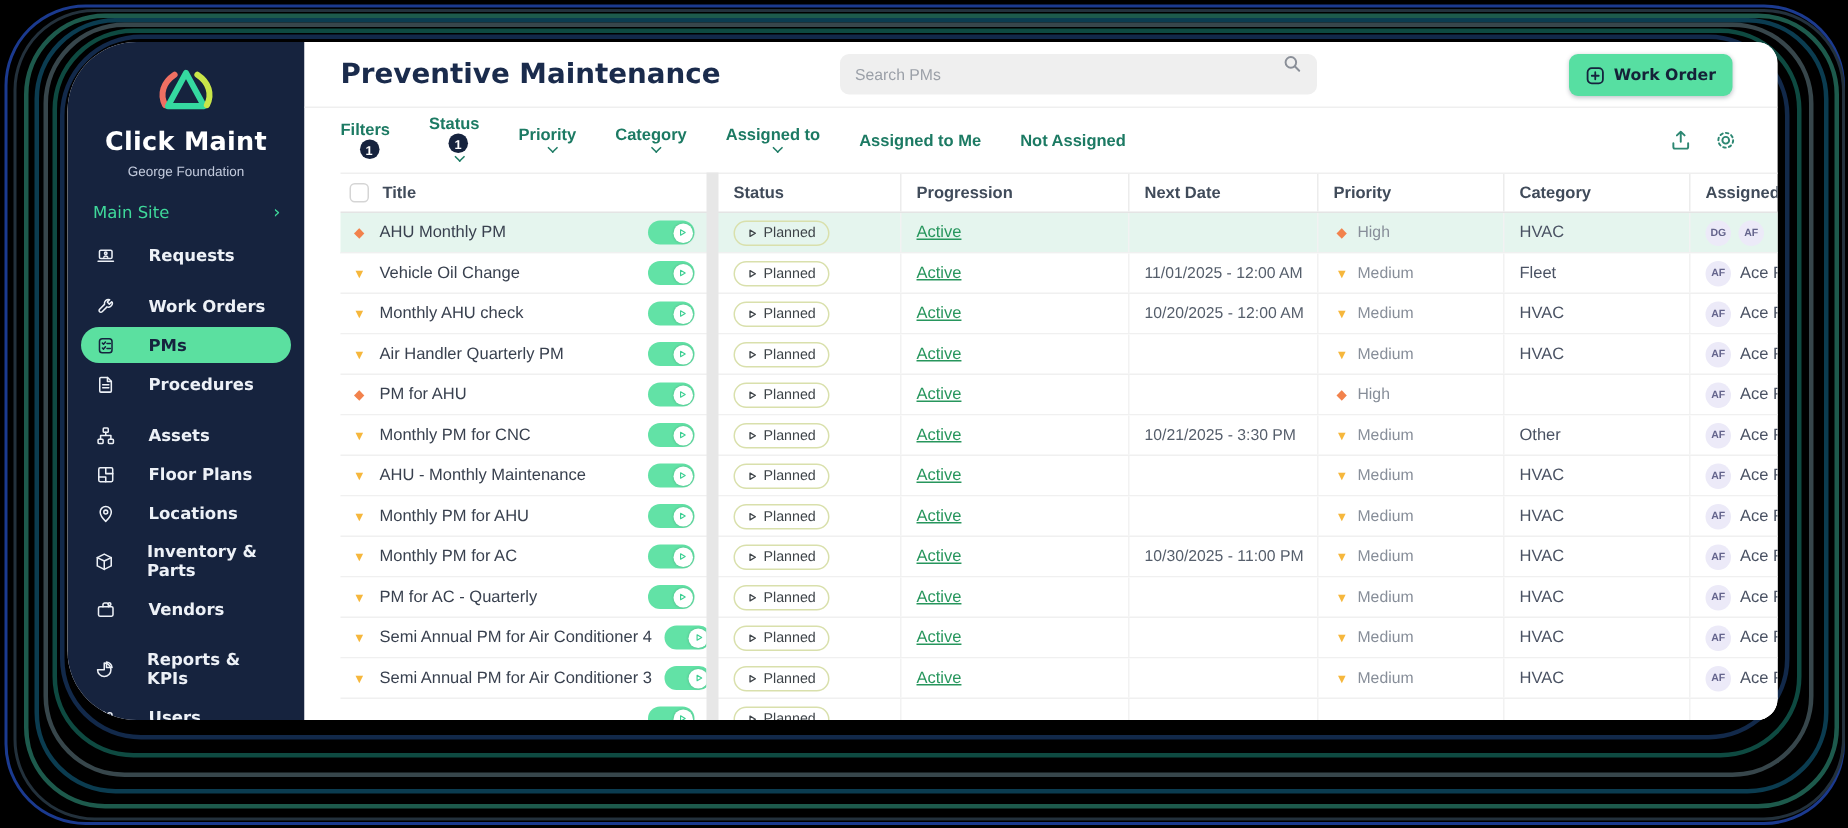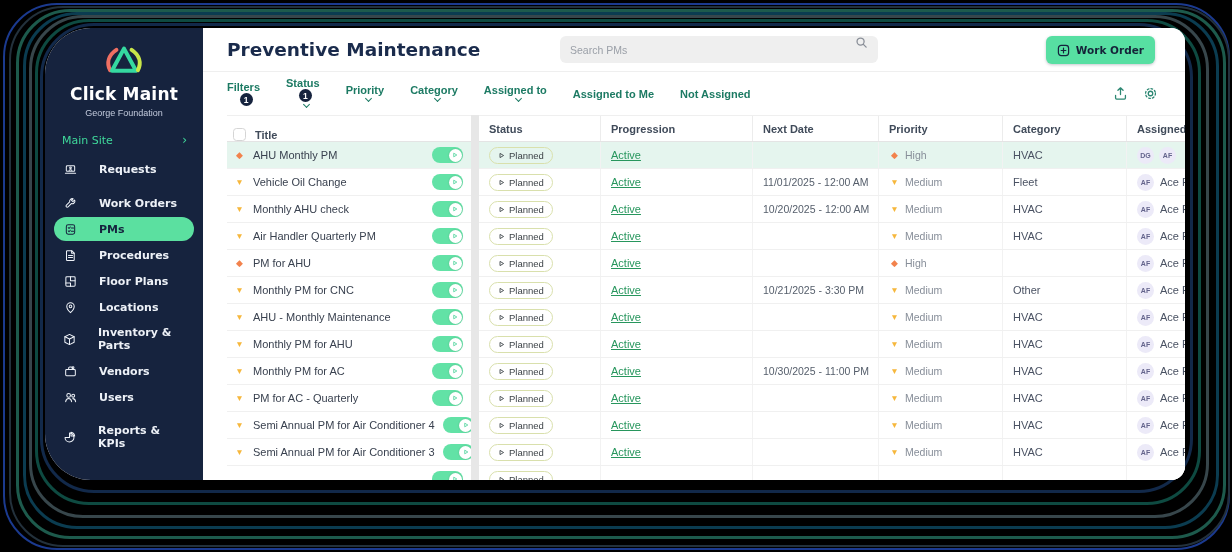--- a/index.html
+++ b/index.html
@@ -73,21 +73,21 @@
   .fb-icons svg { stroke:#2C8772; fill:none; stroke-width:1.2; stroke-linecap:round; stroke-linejoin:round; }
 
   
   .table { position:relative; flex:1; margin-left:24px; width:1048px; }
   .band { position:absolute; left:244px; top:0; bottom:0; width:8px; background:#E7E7E7; z-index:3; }
   .thead, .trow { display:grid; grid-template-columns:244px 8px 122px 152px 126px 124px 124px 148px;
     height:27px; }
   .thead { border-top:1px solid #EFEFEF; border-bottom:1px solid #E4E4E4; }
   .th { display:flex; align-items:center; padding-left:10px; font-size:11px; font-weight:bold;
     color:#404B5A; border-right:1px solid #ECECEC; height:100%; white-space:nowrap; overflow:hidden; }
-  .th.first { padding-left:6px; gap:9px; border-right:none;align-items:flex-end; }
+  .th.first { padding-left:6px; gap:9px; border-right:none; }
   .th.bandcell, .td.bandcell { padding:0; border-right:none; }
   .th:last-child, .td:last-child { border-right:none; }
   .cb { width:13px; height:13px; border:1.5px solid #D5D5D5; border-radius:3.5px; background:#fff; flex-shrink:0; }
   .trow { border-bottom:1px solid #F0F0F0; background:#fff; }
   .trow.selected { background:#E5F5EE; }
   .td { display:flex; align-items:center; padding-left:10px; font-size:11px; color:#4A5263;
     border-right:1px solid #F2F2F2; white-space:nowrap; overflow:hidden; height:100%; }
   .td.title-cell { padding-left:7px; gap:8px; border-right:none; }
   .pri-glyph { width:11px; text-align:center; font-size:9px; flex-shrink:0; }
   .pri-glyph.high { color:#F2824C; }
@@ -168,20 +168,31 @@
         </div>
         <div class="nav-item">
           <span class="nicon">
             <svg width="13" height="13" viewBox="0 0 14 14">
               <path d="M3.5 1.8h4.8L11 4.5v7a.8.8 0 0 1-.8.8H3.5a.8.8 0 0 1-.8-.8V2.6a.8.8 0 0 1 .8-.8z"></path>
               <path d="M8.2 1.8v2.8H11M4.8 7h4.4M4.8 9.2h4.4"></path>
             </svg>
           </span>
           <span>Procedures</span>
         </div>
+        <div class="nav-item gap">
+          <span class="nicon">
+            <svg width="13" height="13" viewBox="0 0 14 14">
+              <rect x="5.2" y="1.5" width="3.6" height="3" rx=".6"></rect>
+              <rect x="1.5" y="9.5" width="3.6" height="3" rx=".6"></rect>
+              <rect x="8.9" y="9.5" width="3.6" height="3" rx=".6"></rect>
+              <path d="M7 4.5v2.3M3.3 9.5V6.8h7.4v2.7"></path>
+            </svg>
+          </span>
+          <span>Assets</span>
+        </div>
         <div class="nav-item">
           <span class="nicon">
             <svg width="13" height="13" viewBox="0 0 14 14">
               <rect x="2" y="2" width="10" height="10" rx="1"></rect>
               <path d="M7 2v3.8M7 8.6V12M7 6.2h5M2 8.6h4.6"></path>
             </svg>
           </span>
           <span>Floor Plans</span>
         </div>
         <div class="nav-item">
@@ -204,40 +215,40 @@
         </div>
         <div class="nav-item">
           <span class="nicon">
             <svg width="13" height="13" viewBox="0 0 14 14">
               <rect x="1.8" y="4.8" width="10.4" height="6.8" rx="1"></rect>
               <path d="M5 4.8V3.4A1.2 1.2 0 0 1 6.2 2.2h1.6A1.2 1.2 0 0 1 9 3.4v1.4"></path>
               <circle cx="9.7" cy="3" r="1"></circle>
             </svg>
           </span>
           <span>Vendors</span>
+        </div>
+        <div class="nav-item gap">
+          <span class="nicon">
+            <svg width="13" height="13" viewBox="0 0 14 14">
+              <path d="M7 2.2a4.8 4.8 0 1 1-4.8 4.8H7z"></path>
+              <path d="M8.6 1.4a4.8 4.8 0 0 1 4 4H8.6z"></path>
+            </svg>
+          </span>
+          <span>Reports &amp; KPIs</span>
         </div>
         <div class="nav-item">
           <span class="nicon">
             <svg width="13" height="13" viewBox="0 0 14 14">
               <circle cx="5" cy="4.8" r="2"></circle>
               <path d="M1.8 11.5c.3-2.3 2-3.4 3.2-3.4s2.9 1.1 3.2 3.4"></path>
               <circle cx="9.9" cy="5" r="1.6"></circle>
               <path d="M9.5 8.2c1.6 0 2.8 1.2 3 3.3"></path>
             </svg>
           </span>
           <span>Users</span>
-        </div>
-        <div class="nav-item gap">
-          <span class="nicon">
-            <svg width="13" height="13" viewBox="0 0 14 14">
-              <path d="M7 2.2a4.8 4.8 0 1 1-4.8 4.8H7z"></path>
-              <path d="M8.6 1.4a4.8 4.8 0 0 1 4 4H8.6z"></path>
-            </svg>
-          </span>
-          <span>Reports &amp; KPIs</span>
         </div>
       </div>
   </div>
 
   <div class="main">
 
     <div class="topbar">
       <div class="page-title">Preventive Maintenance</div>
       <div class="search-box">
         <input type="text" placeholder="Search PMs" style="">

